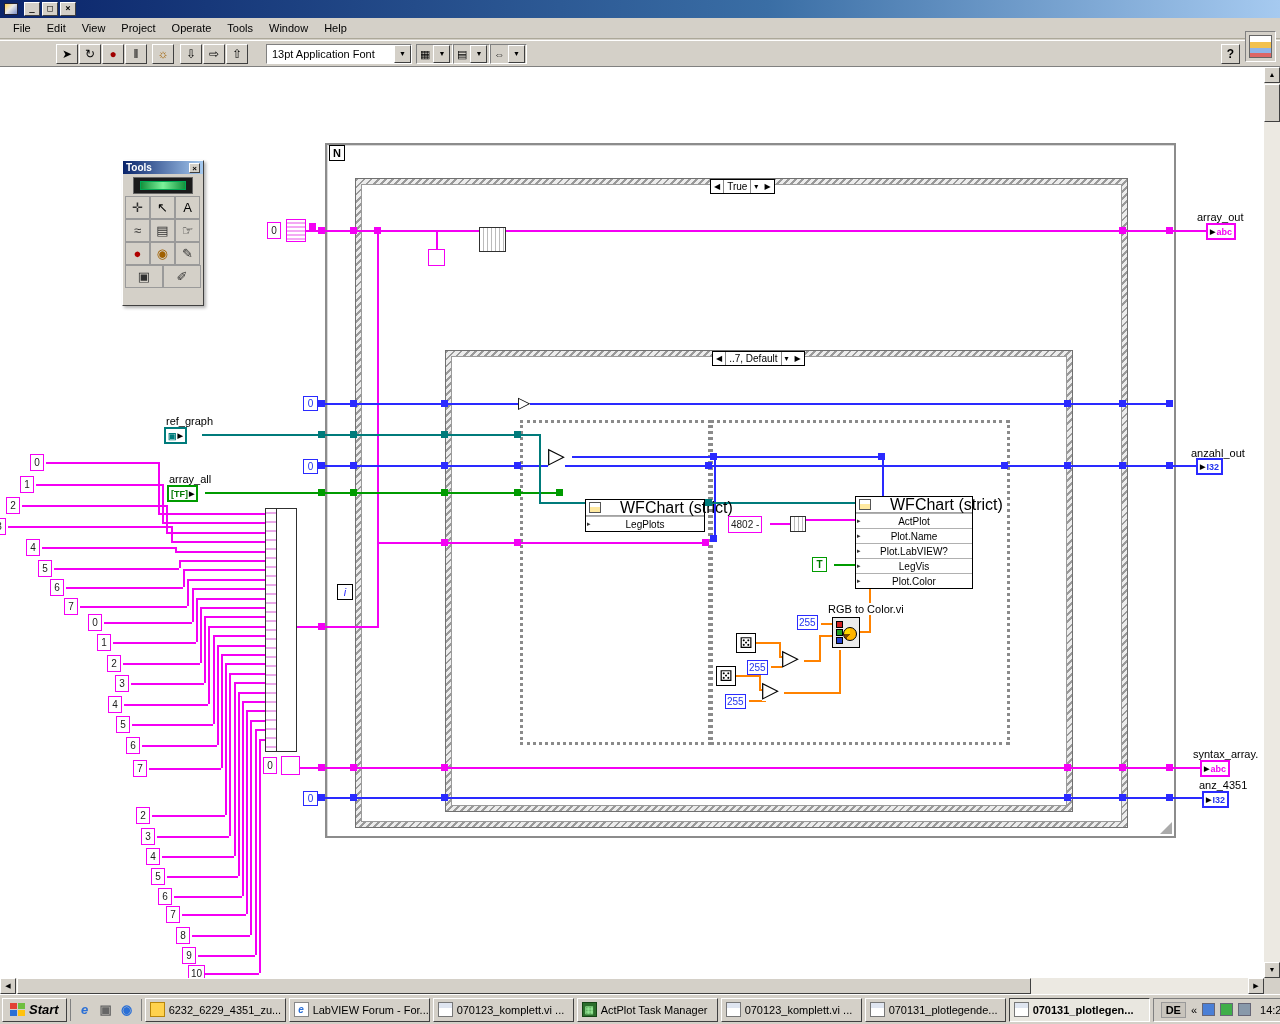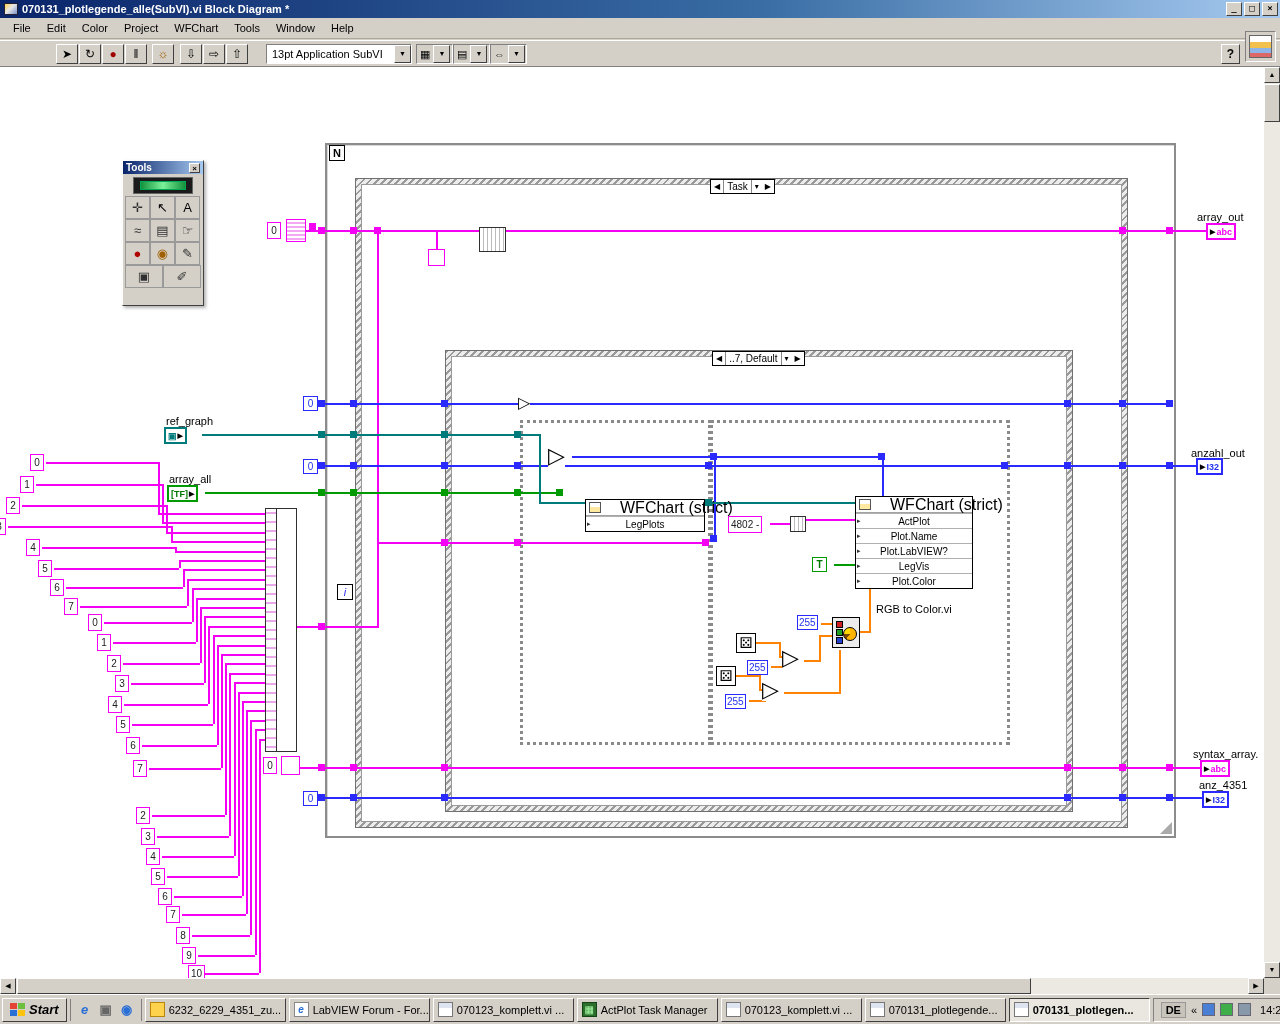--- a/index.html
+++ b/index.html
@@ -101,48 +101,47 @@
   .tr-i{width:13px;height:13px;border:1px solid #667}
   .clock{padding-left:4px}
 </style>
 </head>
 <body>
 
 <div id="screen">
 
   <div id="titlebar">
     <span class="app-icon"></span>
-    <span id="title-text">070131_plotlegende_alle(SubVI).vi Block Diagram *</span>
     <span class="wbtn">_</span>
     <span class="wbtn">□</span>
     <span class="wbtn">×</span>
   </div>
 
   <div id="menubar">
     <span class="menu-item">File</span>
     <span class="menu-item">Edit</span>
-    <span class="menu-item">Color</span>
+    <span class="menu-item">View</span>
     <span class="menu-item">Project</span>
-    <span class="menu-item">WFChart</span>
+    <span class="menu-item">Operate</span>
     <span class="menu-item">Tools</span>
     <span class="menu-item">Window</span>
     <span class="menu-item">Help</span>
   </div>
 
   <div id="toolbar">
     <div class="tbtn" style="left:56px">➤</div>
     <div class="tbtn" style="left:79px">↻</div>
     <div class="tbtn" style="left:102px;color:#a00000">●</div>
     <div class="tbtn" style="left:125px">‖</div>
     <div class="tbtn" style="left:152px;color:#a06000">☼</div>
     <div class="tbtn" style="left:180px">⇩</div>
     <div class="tbtn" style="left:203px">⇨</div>
     <div class="tbtn" style="left:226px">⇧</div>
     <div class="combo" style="left:266px;width:146px">
-      <span class="cb-txt">13pt Application SubVI</span>
+      <span class="cb-txt">13pt Application Font</span>
       <span class="cb-btn">▼</span>
     </div>
     <div class="combo" style="left:416px;width:37px;background:#d4d0c8">
       <span class="mini-ico">▦</span>
       <span class="cb-btn">▼</span>
     </div>
     <div class="combo" style="left:453px;width:37px;background:#d4d0c8">
       <span class="mini-ico">▤</span>
       <span class="cb-btn">▼</span>
     </div>
@@ -167,21 +166,21 @@
       </div>
     <div class="frame" style="left:520px;top:353px;width:191px;height:325px"></div>
     <div class="frame" style="left:710px;top:353px;width:300px;height:325px"></div>
     <div class="rsz" style="left:1160px;top:755px"></div>
 
     <div class="nbox" style="left:329px;top:78px">N</div>
     <div class="ibox" style="left:337px;top:517px">i</div>
 
     <div class="sel" style="left:710px;top:112px">
       <span class="sel-a sel-c">◀</span>
-      <span>Task</span>
+      <span>True</span>
       <span class="sel-a sel-b">▾</span>
       <span class="sel-a">▶</span>
     </div>
     <div class="sel" style="left:712px;top:284px">
       <span class="sel-a sel-c">◀</span>
       <span>..7, Default</span>
       <span class="sel-a sel-b">▾</span>
       <span class="sel-a">▶</span>
     </div>
 
@@ -250,21 +249,21 @@
           <span>Plot.Color</span>
         </div>
     </div>
 
     <div class="sconst" style="left:728px;top:449px">4802 -</div>
     <div class="icon-box gridpat" style="left:790px;top:449px;width:16px;height:16px"></div>
     <div class="gconst" style="left:812px;top:490px">T</div>
     <div class="nconst" style="left:797px;top:548px">255</div>
     <div class="nconst" style="left:747px;top:593px">255</div>
     <div class="nconst" style="left:725px;top:627px">255</div>
-    <div class="lbl" style="left:876px;top:536px">RGB to Color.vi</div>
+    <div class="lbl" style="left:828px;top:536px">RGB to Color.vi</div>
     <div id="rgbicon">
       <div class="sq" style="top:3px;background:#d02020"></div>
       <div class="sq" style="top:11px;background:#20a020"></div>
       <div class="sq" style="top:19px;background:#2040d0"></div>
       <div class="circ"></div>
     </div>
     <div class="dice" style="left:736px;top:566px">⚄</div>
     <div class="dice" style="left:716px;top:599px">⚄</div>
     <div class="tri" style="left:782px;top:580px;font-size:22px">▷</div>
     <div class="tri" style="left:762px;top:612px;font-size:22px">▷</div>

